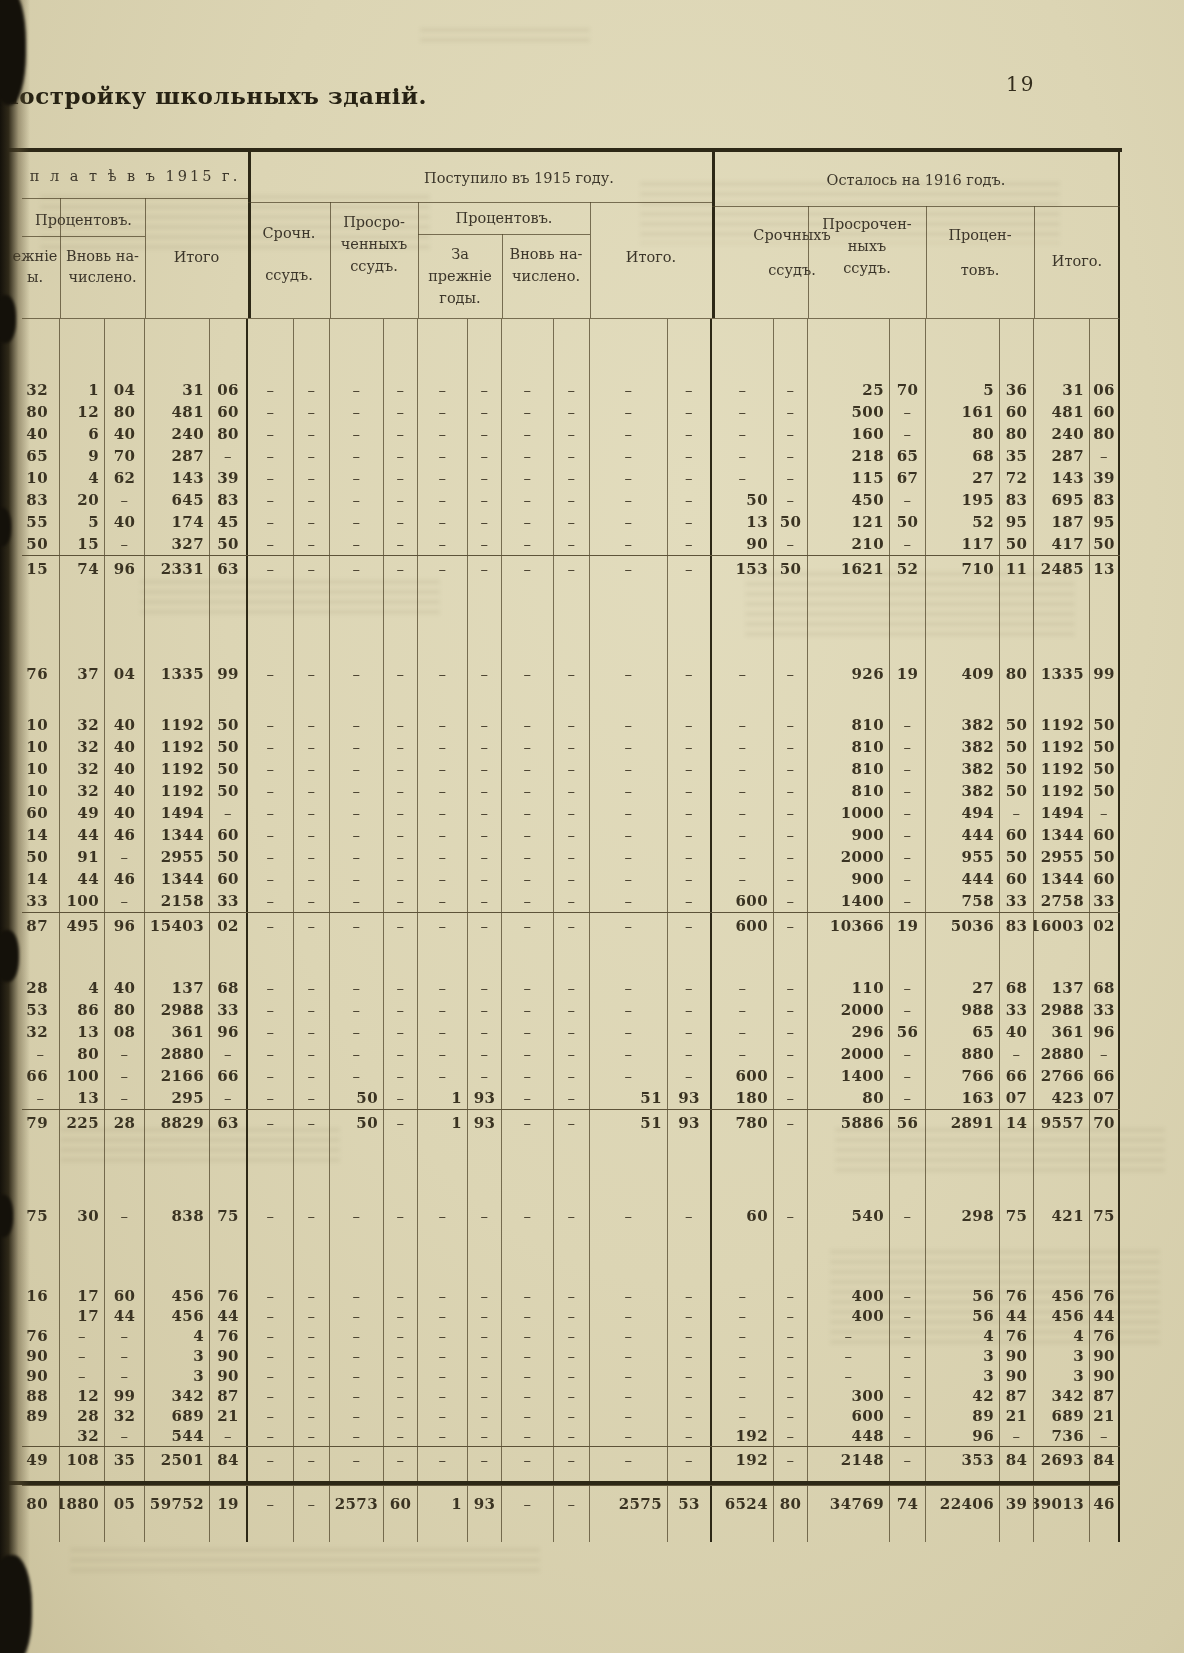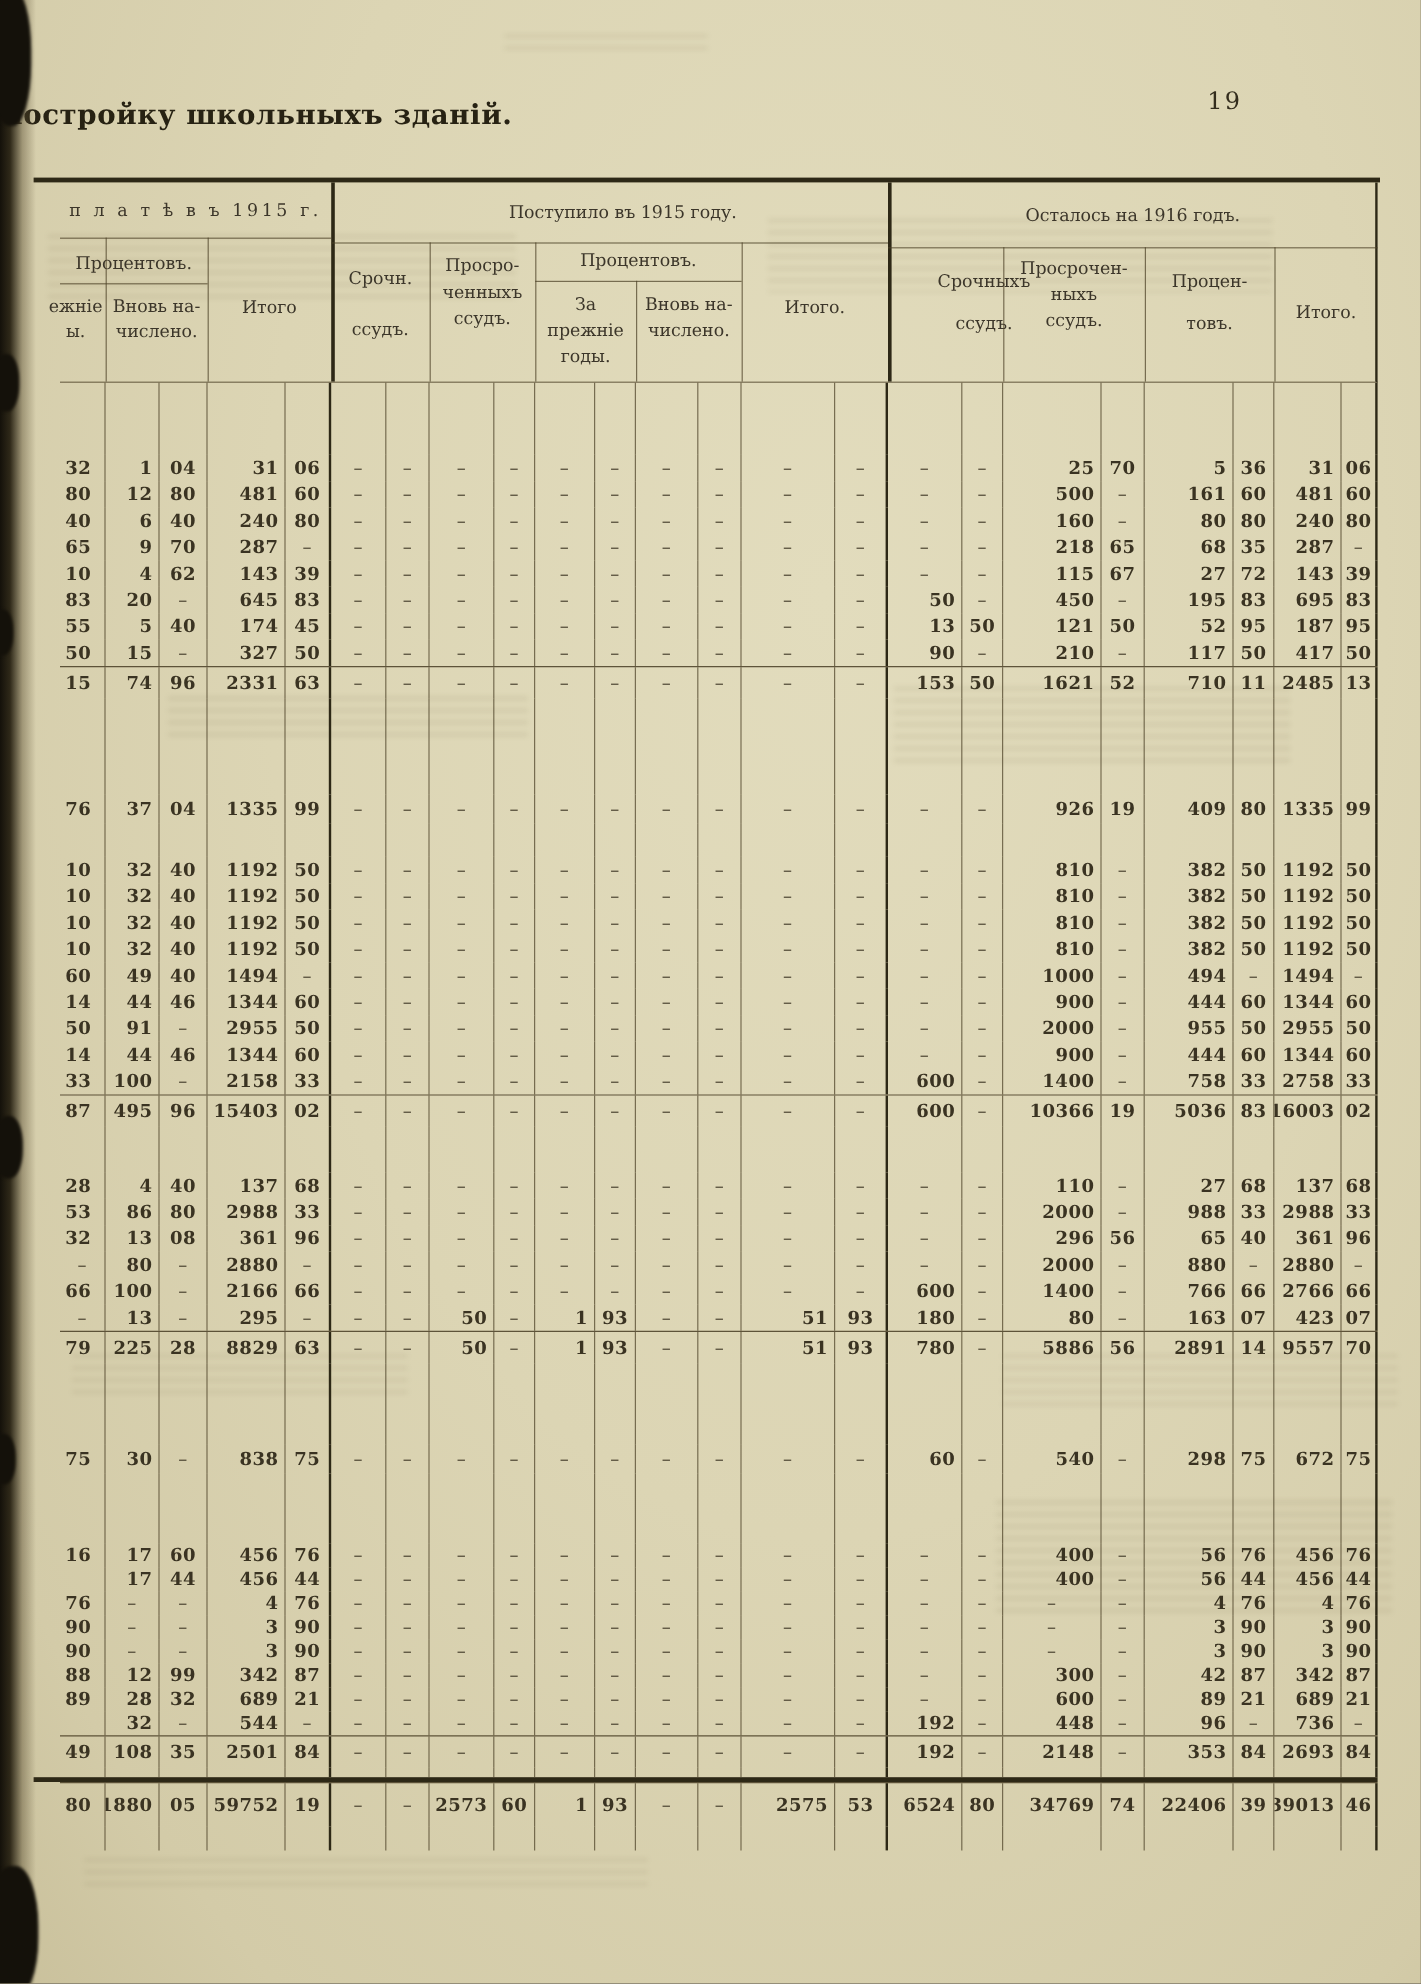--- a/index.html
+++ b/index.html
@@ -13,21 +13,21 @@
     background:linear-gradient(90deg,#14110a 0%,#2f2919 28%,rgba(92,80,52,.45) 62%,rgba(92,80,52,0) 100%);}
   .blob{position:absolute;background:#14110a;filter:blur(1.5px);border-radius:45%;z-index:7;pointer-events:none;}
   
   .smudge{position:absolute;z-index:1;opacity:.38;filter:blur(2px);pointer-events:none;
     background:repeating-linear-gradient(180deg, rgba(125,114,82,.30) 0 4px, rgba(125,114,82,0) 4px 10px);}
   
   #pageno{position:absolute;left:1006px;top:72px;font-size:20px;letter-spacing:2px;color:#332d1d;z-index:3;}
   #title{position:absolute;left:2px;top:82px;font-size:23px;font-weight:700;color:#272213;letter-spacing:.5px;z-index:3;}
   
   :root{--ln:rgba(77,66,40,.72);--lnD:#2d2816;}
-  #tbl{position:absolute;left:22px;top:152px;width:1098px;z-index:4;margin-left:28px;}
+  #tbl{position:absolute;left:22px;top:152px;width:1098px;z-index:4;}
   #toprule{position:absolute;left:-22px;top:-4px;width:1122px;height:4px;background:var(--lnD);}
   #thead{position:relative;height:166px;border-bottom:1.4px solid var(--ln);
     border-right:2px solid var(--lnD);font-size:14.5px;color:#3c362a;}
   #thead .hd{position:absolute;text-align:center;white-space:pre-line;line-height:1.45;}
   #thead .vln{position:absolute;width:1.2px;background:var(--ln);}
   #thead .vthick{position:absolute;width:2.6px;background:var(--lnD);top:0;height:166px;}
   #thead .hln{position:absolute;height:1.3px;background:var(--ln);}
   .flexmid{display:flex;align-items:center;justify-content:center;}
   
   .trow{display:grid;position:relative;
@@ -74,21 +74,21 @@
       <div class="hd" style="left:0;top:58px;width:123px;">Процентовъ.</div>
       <div class="hln" style="left:0;top:84px;width:123px;"></div>
       <div class="hd" style="left:-12px;top:94px;width:50px;">ежніе
 ы.</div>
       <div class="hd" style="left:38px;top:94px;width:85px;">Вновь на-
 числено.</div>
       <div class="hd flexmid" style="left:123px;top:46px;width:103px;height:120px;">Итого</div>
       <div class="vln" style="left:38px;top:46px;height:120px;"></div>
       <div class="vln" style="left:123px;top:46px;height:120px;"></div>
 
-      <div class="hd" style="left:226px;top:16px;width:486px;">Поступило въ 1915 году.</div>
+      <div class="hd" style="left:226px;top:16px;width:486px;padding-left:28px;">Поступило въ 1915 году.</div>
       <div class="hln" style="left:226px;top:50px;width:464px;"></div>
       <div class="hd" style="left:226px;top:60px;width:82px;line-height:2.9;">Срочн.
 ссудъ.</div>
       <div class="hd" style="left:308px;top:60px;width:88px;line-height:1.5;">Просро-
 ченныхъ
 ссудъ.</div>
       <div class="hd" style="left:396px;top:56px;width:172px;">Процентовъ.</div>
       <div class="hln" style="left:396px;top:82px;width:172px;"></div>
       <div class="hd" style="left:396px;top:92px;width:84px;line-height:1.5;">За прежніе
 годы.</div>
@@ -931,21 +931,21 @@
           <div class="cell kr i11 dash">–</div>
           <div class="cell kk i12 dash">–</div>
           <div class="cell kr i13 dash">–</div>
           <div class="cell kk i14 dash">–</div>
           <div class="cell kr i15">60</div>
           <div class="cell kk i16 dash">–</div>
           <div class="cell kr i17">540</div>
           <div class="cell kk i18 dash">–</div>
           <div class="cell kr i19">298</div>
           <div class="cell kk i20">75</div>
-          <div class="cell kr i21">672</div>
+          <div class="cell kr i21">421</div>
           <div class="cell kk i22">75</div>
         </div>
         <div class="trow spacer" style="height: 58px;">
           <div class="cell kp i0"></div>
           <div class="cell kr i1"></div>
           <div class="cell kk i2"></div>
           <div class="cell kr i3"></div>
           <div class="cell kk i4"></div>
           <div class="cell kr i5"></div>
           <div class="cell kk i6"></div>

